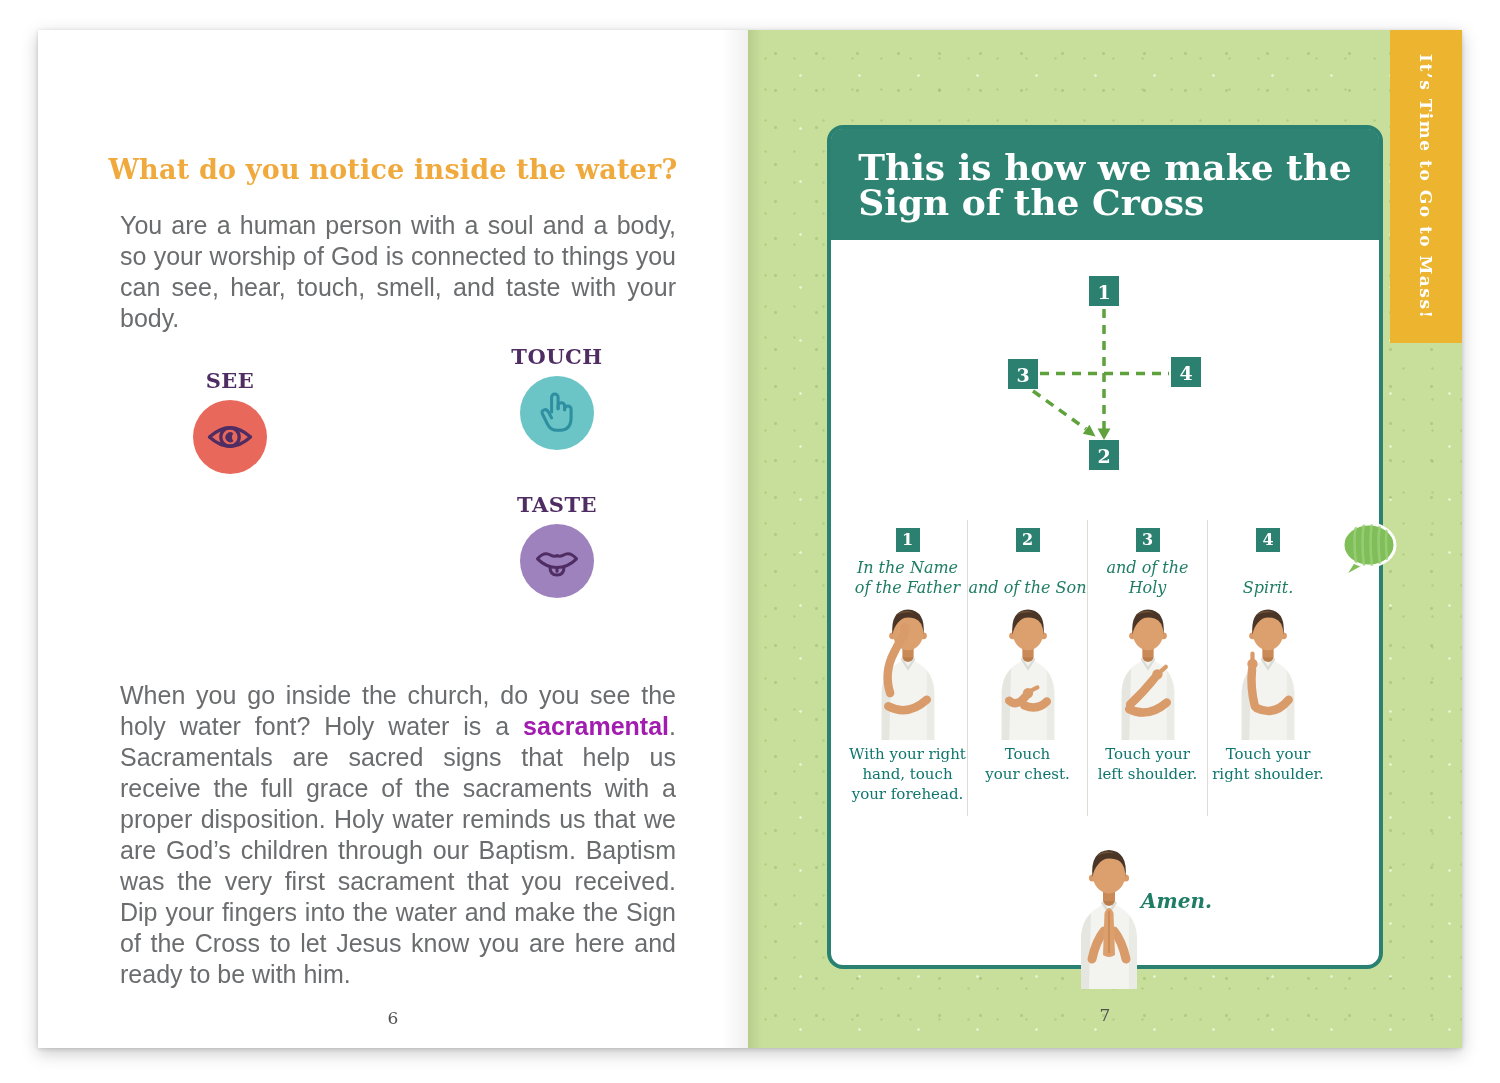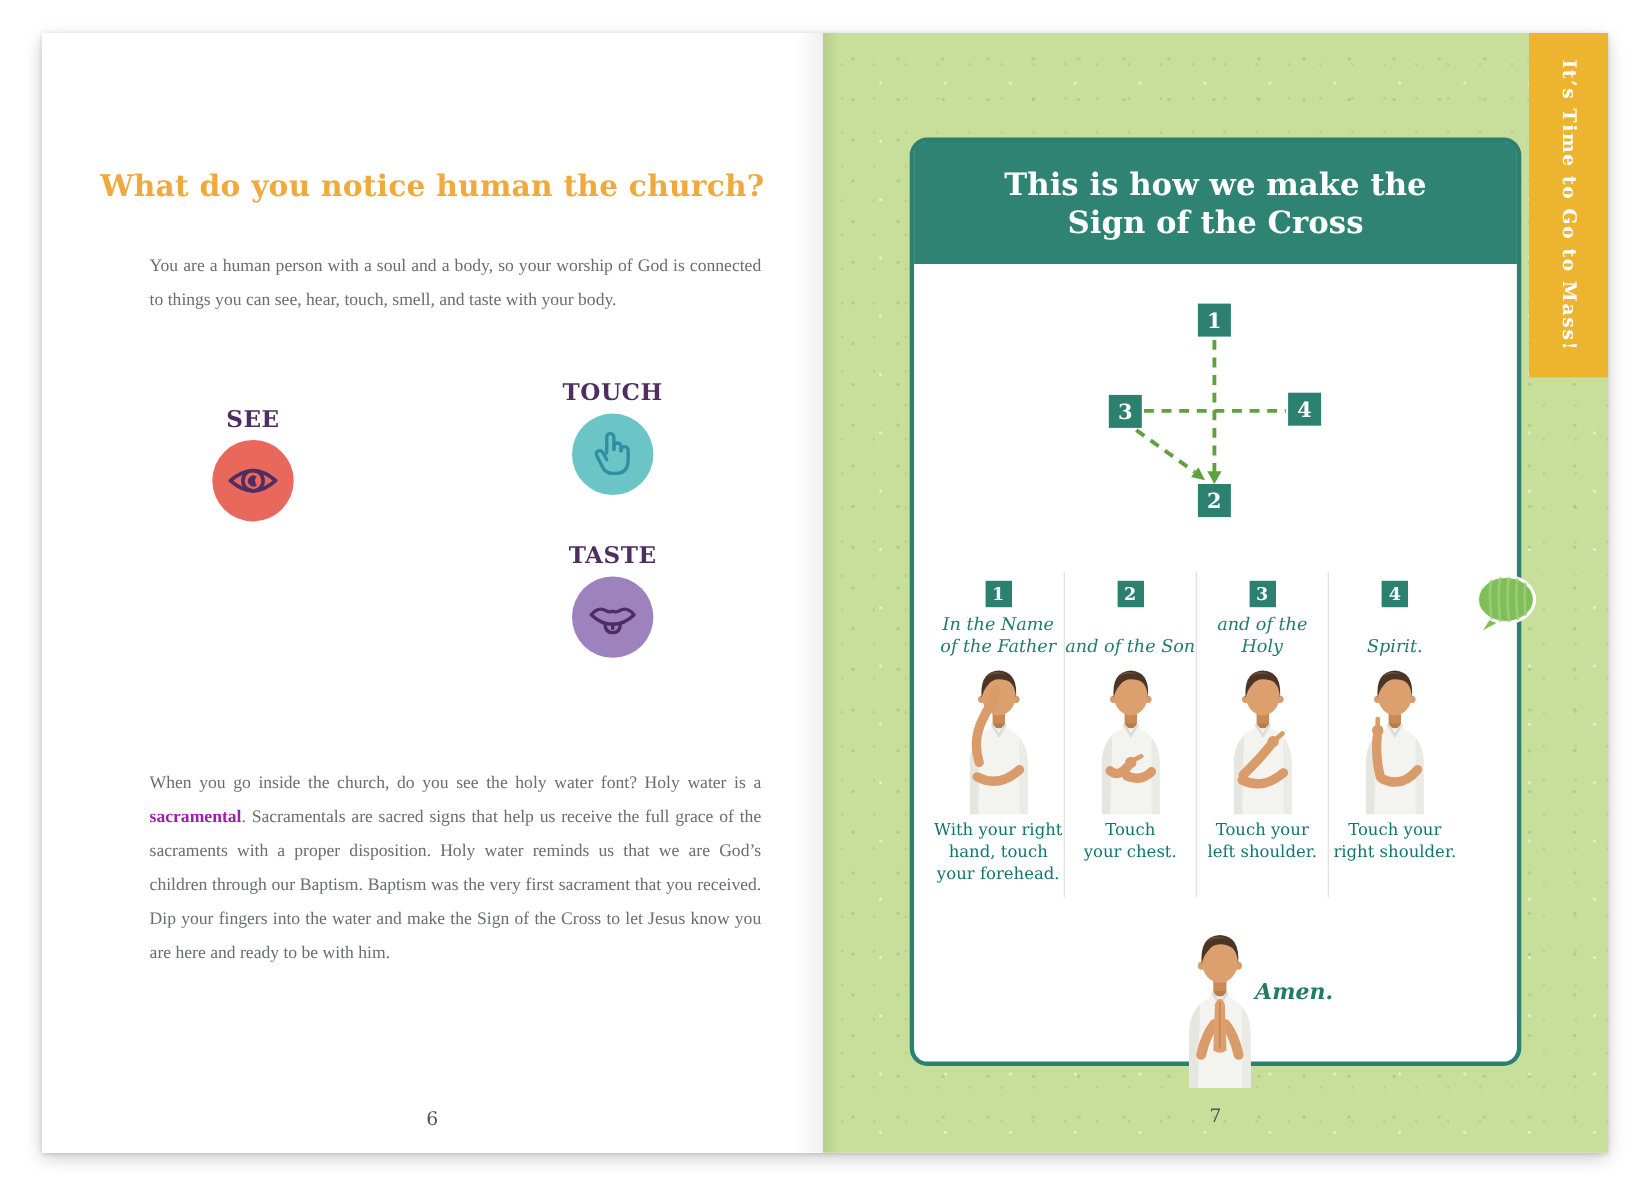--- a/index.html
+++ b/index.html
@@ -18,22 +18,22 @@
     background-size:41px 37px, 59px 53px, 29px 31px;
     background-position:7px 5px, 23px 19px, 3px 13px;}
   .gutter-shade-left{position:absolute;right:0;top:0;width:26px;height:100%;
     background:linear-gradient(to right, rgba(0,0,0,0), rgba(0,0,0,0.06));}
   .gutter-shade-right{position:absolute;left:0;top:0;width:14px;height:100%;
     background:linear-gradient(to right, rgba(70,80,40,0.12), rgba(70,80,40,0));}
 
   
   .heading{position:absolute;left:0;top:124px;width:710px;margin:0;text-align:center;
     font-family:"DejaVu Serif",serif;font-weight:bold;font-size:27px;color:#F0A93C;letter-spacing:0.2px;}
-  .bodytext{position:absolute;left:82px;width:556px;margin:16px;font-size:16px;line-height:31px;
-    color:#6A6C6E;text-align:justify;font-family:Liberation Serif, serif;}
+  .bodytext{position:absolute;left:82px;width:556px;margin:0;font-size:25px;line-height:31px;
+    color:#6A6C6E;text-align:justify;}
   .intro{top:180px;}
   .para2{top:650px;}
   .hl{color:#a21caf;font-weight:bold;}
   .sense{position:absolute;width:100px;text-align:center;}
   .sense-label{font-family:"DejaVu Serif",serif;font-weight:bold;font-size:21px;color:#4F2D63;letter-spacing:0.5px;}
   .sense-circle{width:74px;height:74px;border-radius:50%;margin:7px auto 0;display:flex;align-items:center;justify-content:center;}
   .sense-circle svg{width:52px;height:52px;}
   .c-see{background:#E8695B;color:#4F2D63;}
   .c-touch{background:#6BC4C6;color:#2E8FA0;}
   .c-smell{background:#7DC896;color:#1F8A69;}
@@ -45,22 +45,22 @@
 
   
   .tab{position:absolute;left:642px;top:0;width:72px;height:313px;background:#ECB42F;
     display:flex;align-items:center;justify-content:center;}
   .tab-text{writing-mode:vertical-rl;font-family:"DejaVu Serif",serif;font-weight:bold;
     font-size:17px;color:#ffffff;letter-spacing:1.5px;white-space:nowrap;}
   .card{position:absolute;left:79px;top:95px;width:556px;height:844px;box-sizing:border-box;
     background:#ffffff;border:4px solid #2A8171;border-radius:16px;}
   .card-header{height:111px;background:#2E8372;border-radius:11px 11px 0 0;
     display:flex;align-items:center;justify-content:center;}
-  .card-title{font-family:"DejaVu Serif",serif;font-weight:bold;font-size:28px;line-height:35px;
-    color:#ffffff;text-align:center;white-space:pre-line;}
+  .card-title{font-family:"DejaVu Serif",serif;font-weight:bold;font-size:36px;line-height:35px;
+    color:#ffffff;white-space:pre-line;}
   .diagram{position:absolute;left:136px;top:136px;width:274px;height:220px;}
   .diagram text{font-family:"DejaVu Serif",serif;font-weight:bold;font-size:19px;fill:#ffffff;}
   .columns{position:absolute;left:17px;top:391px;width:480px;height:296px;display:flex;}
   .col{width:120px;box-sizing:border-box;display:flex;flex-direction:column;align-items:center;}
   .col-sep{border-right:1px solid #DCDCD4;}
   .stepnum{width:24px;height:24px;margin-top:8px;background:#2B8070;color:#ffffff;text-align:center;
     line-height:24px;font-family:"DejaVu Serif",serif;font-weight:bold;font-size:16px;}
   .steptitle{height:46px;display:flex;align-items:flex-end;justify-content:center;
     font-family:"DejaVu Serif",serif;font-weight:normal;font-style:italic;font-size:16px;line-height:20px;
     color:#1F7D66;text-align:center;white-space:pre-line;}
@@ -91,21 +91,21 @@
       <path d="M33.5 36 Q31 10 50 9 Q69 10 66.5 36 Q66 21 57 18.5 Q45 15 39.5 23 Q34.5 28.5 33.5 36 Z" fill="#4A3526"></path>
       <path d="M38 15 Q46 10.5 56 12.5 Q50 9.5 44 11 Q40 12 38 15 Z" fill="#6B5138"></path>
     </g>
   </defs>
 </svg>
 
 <div class="canvas">
   <div class="spread">
 
     <section class="page page-left">
-      <h1 class="heading">What do you notice human the church?</h1>
+      <h1 class="heading">What do you notice inside the water?</h1>
 
       <p class="bodytext intro">You are a human person with a soul and a body, so your worship of God is connected to things you can see, hear, touch, smell, and taste with your body.</p>
 
       <div class="sense" style="left:142px;top:326px;margin-top:12px;">
         <div class="sense-label">SEE</div>
         <div class="sense-circle c-see">
           <svg viewBox="0 0 48 48" fill="none" stroke="currentColor" stroke-width="3" stroke-linejoin="round">
             <path d="M5 24 Q24 7 43 24 Q24 41 5 24 Z"></path>
             <circle cx="24" cy="24" r="8.5"></circle>
             <path d="M27 20.5 a4.6 4.6 0 1 0 0.2 7.4 a6.2 6.2 0 0 1 -0.2 -7.4 Z" fill="currentColor" stroke="none"></path>

